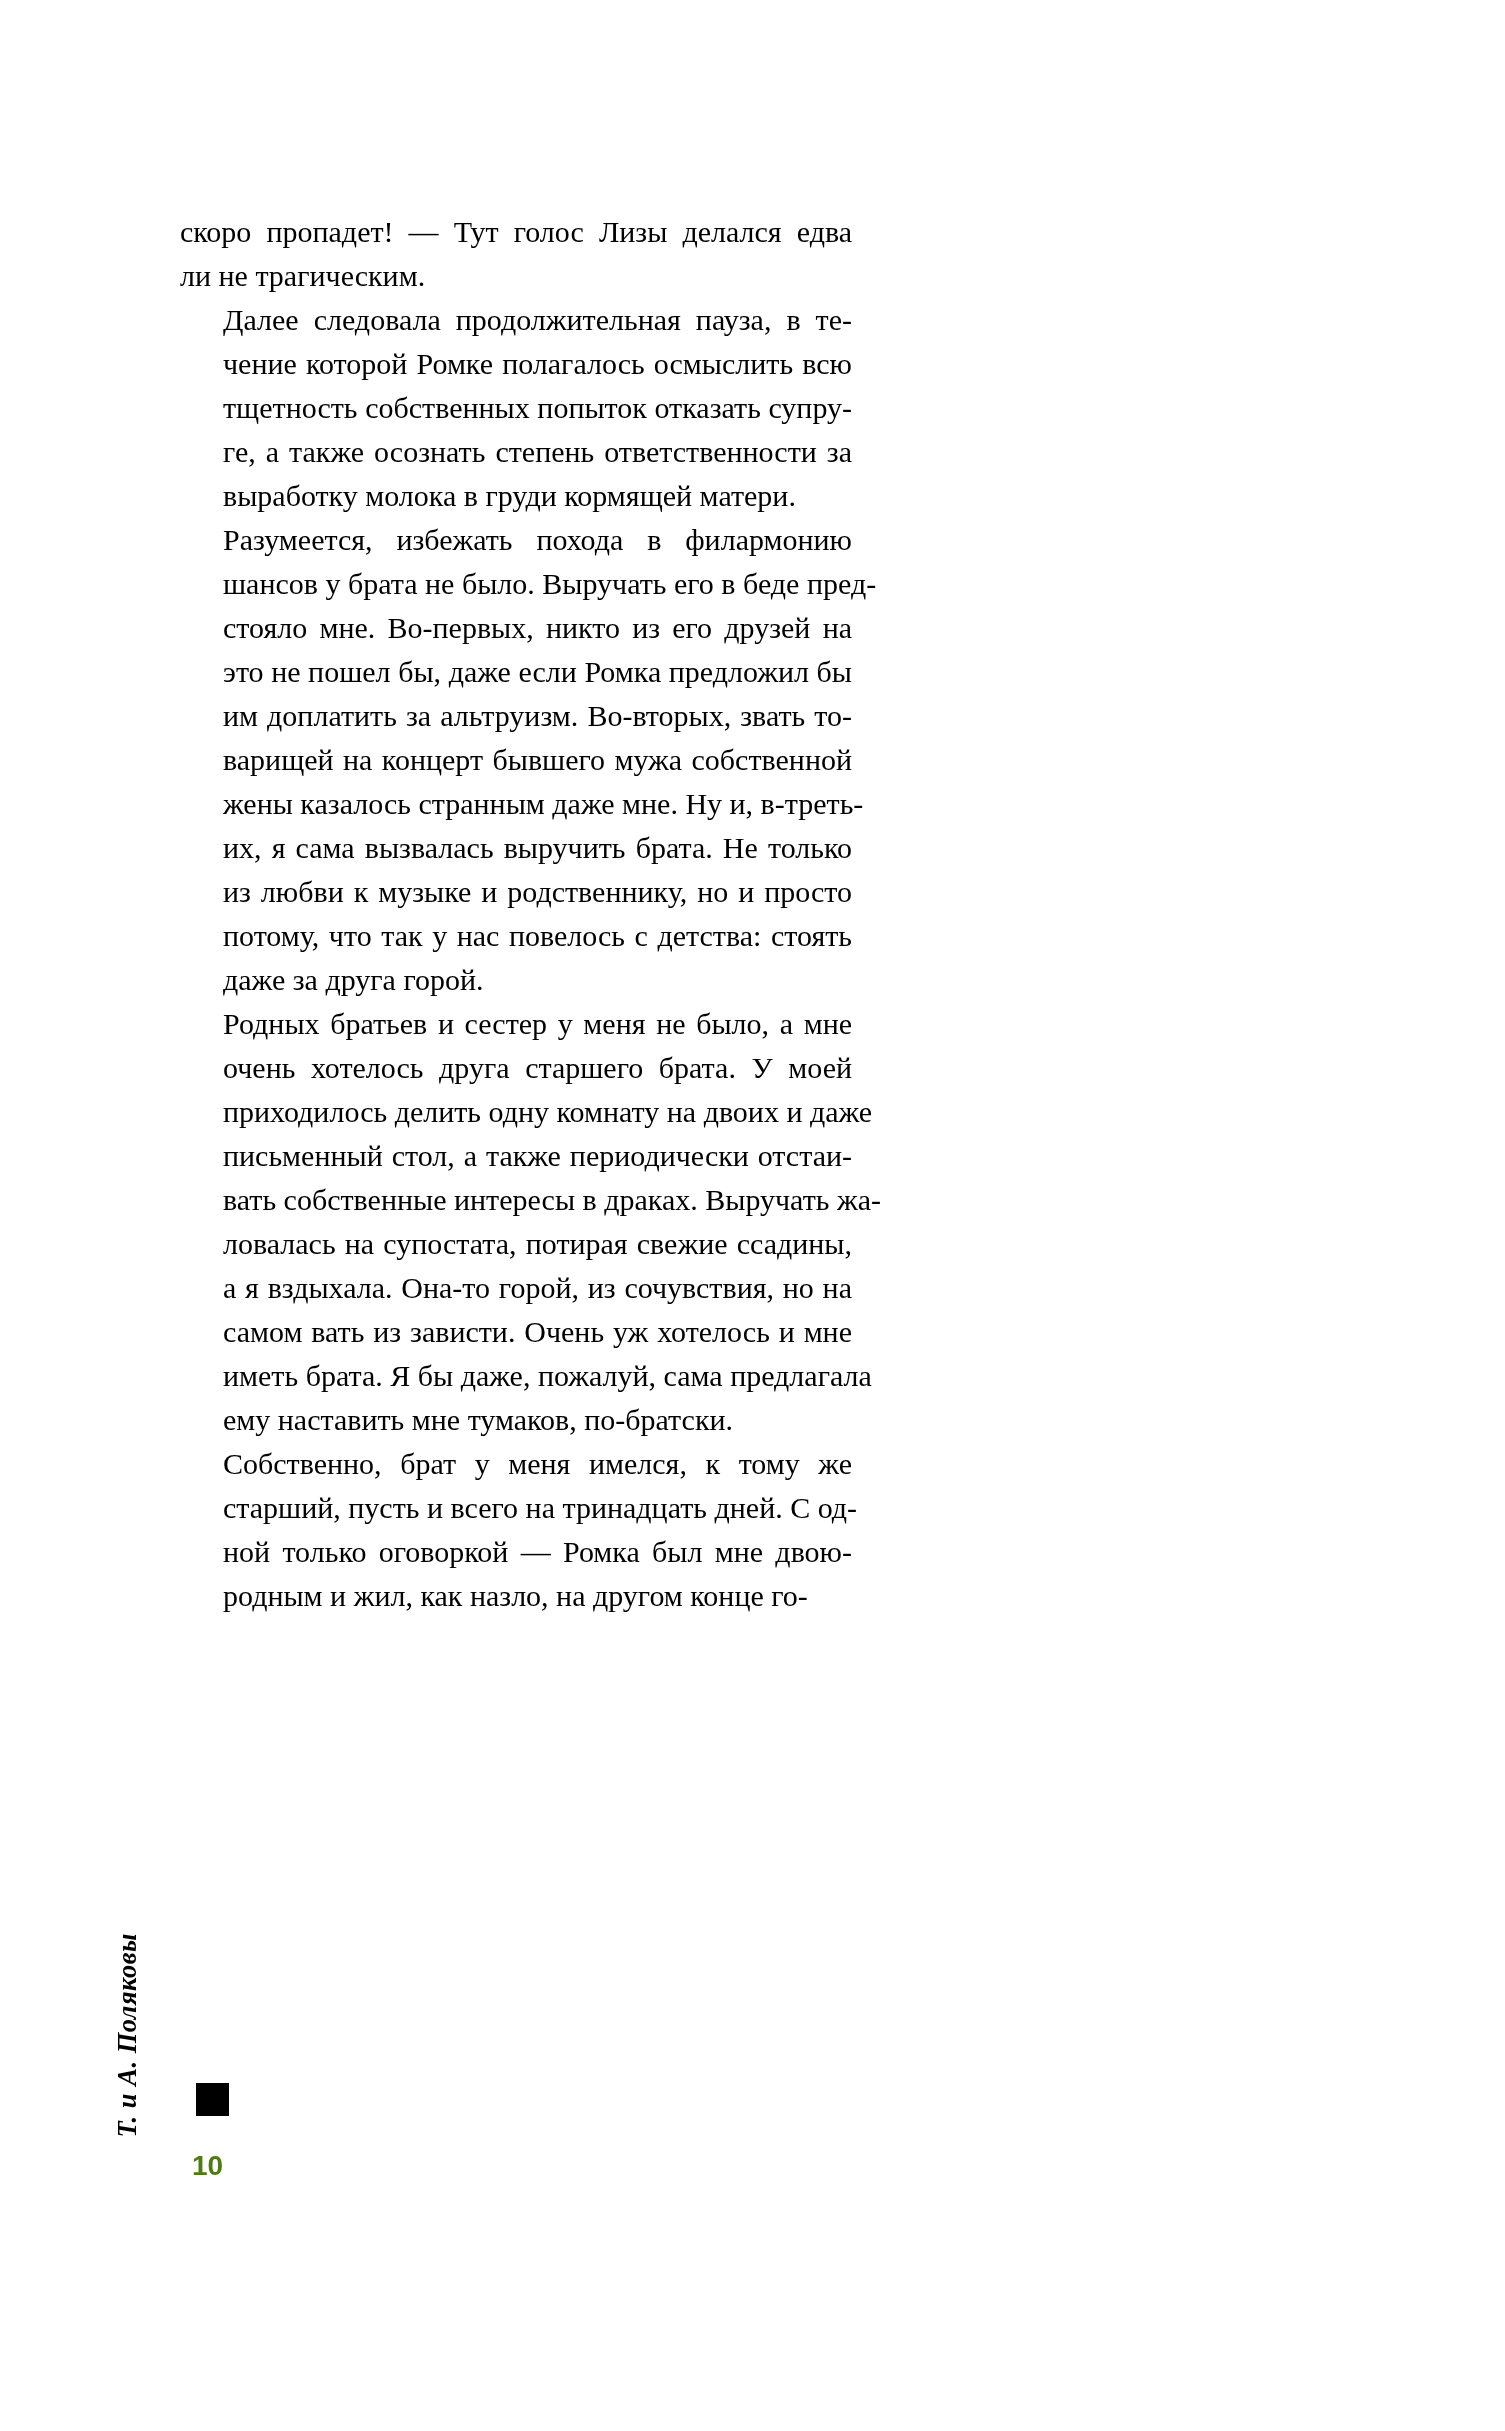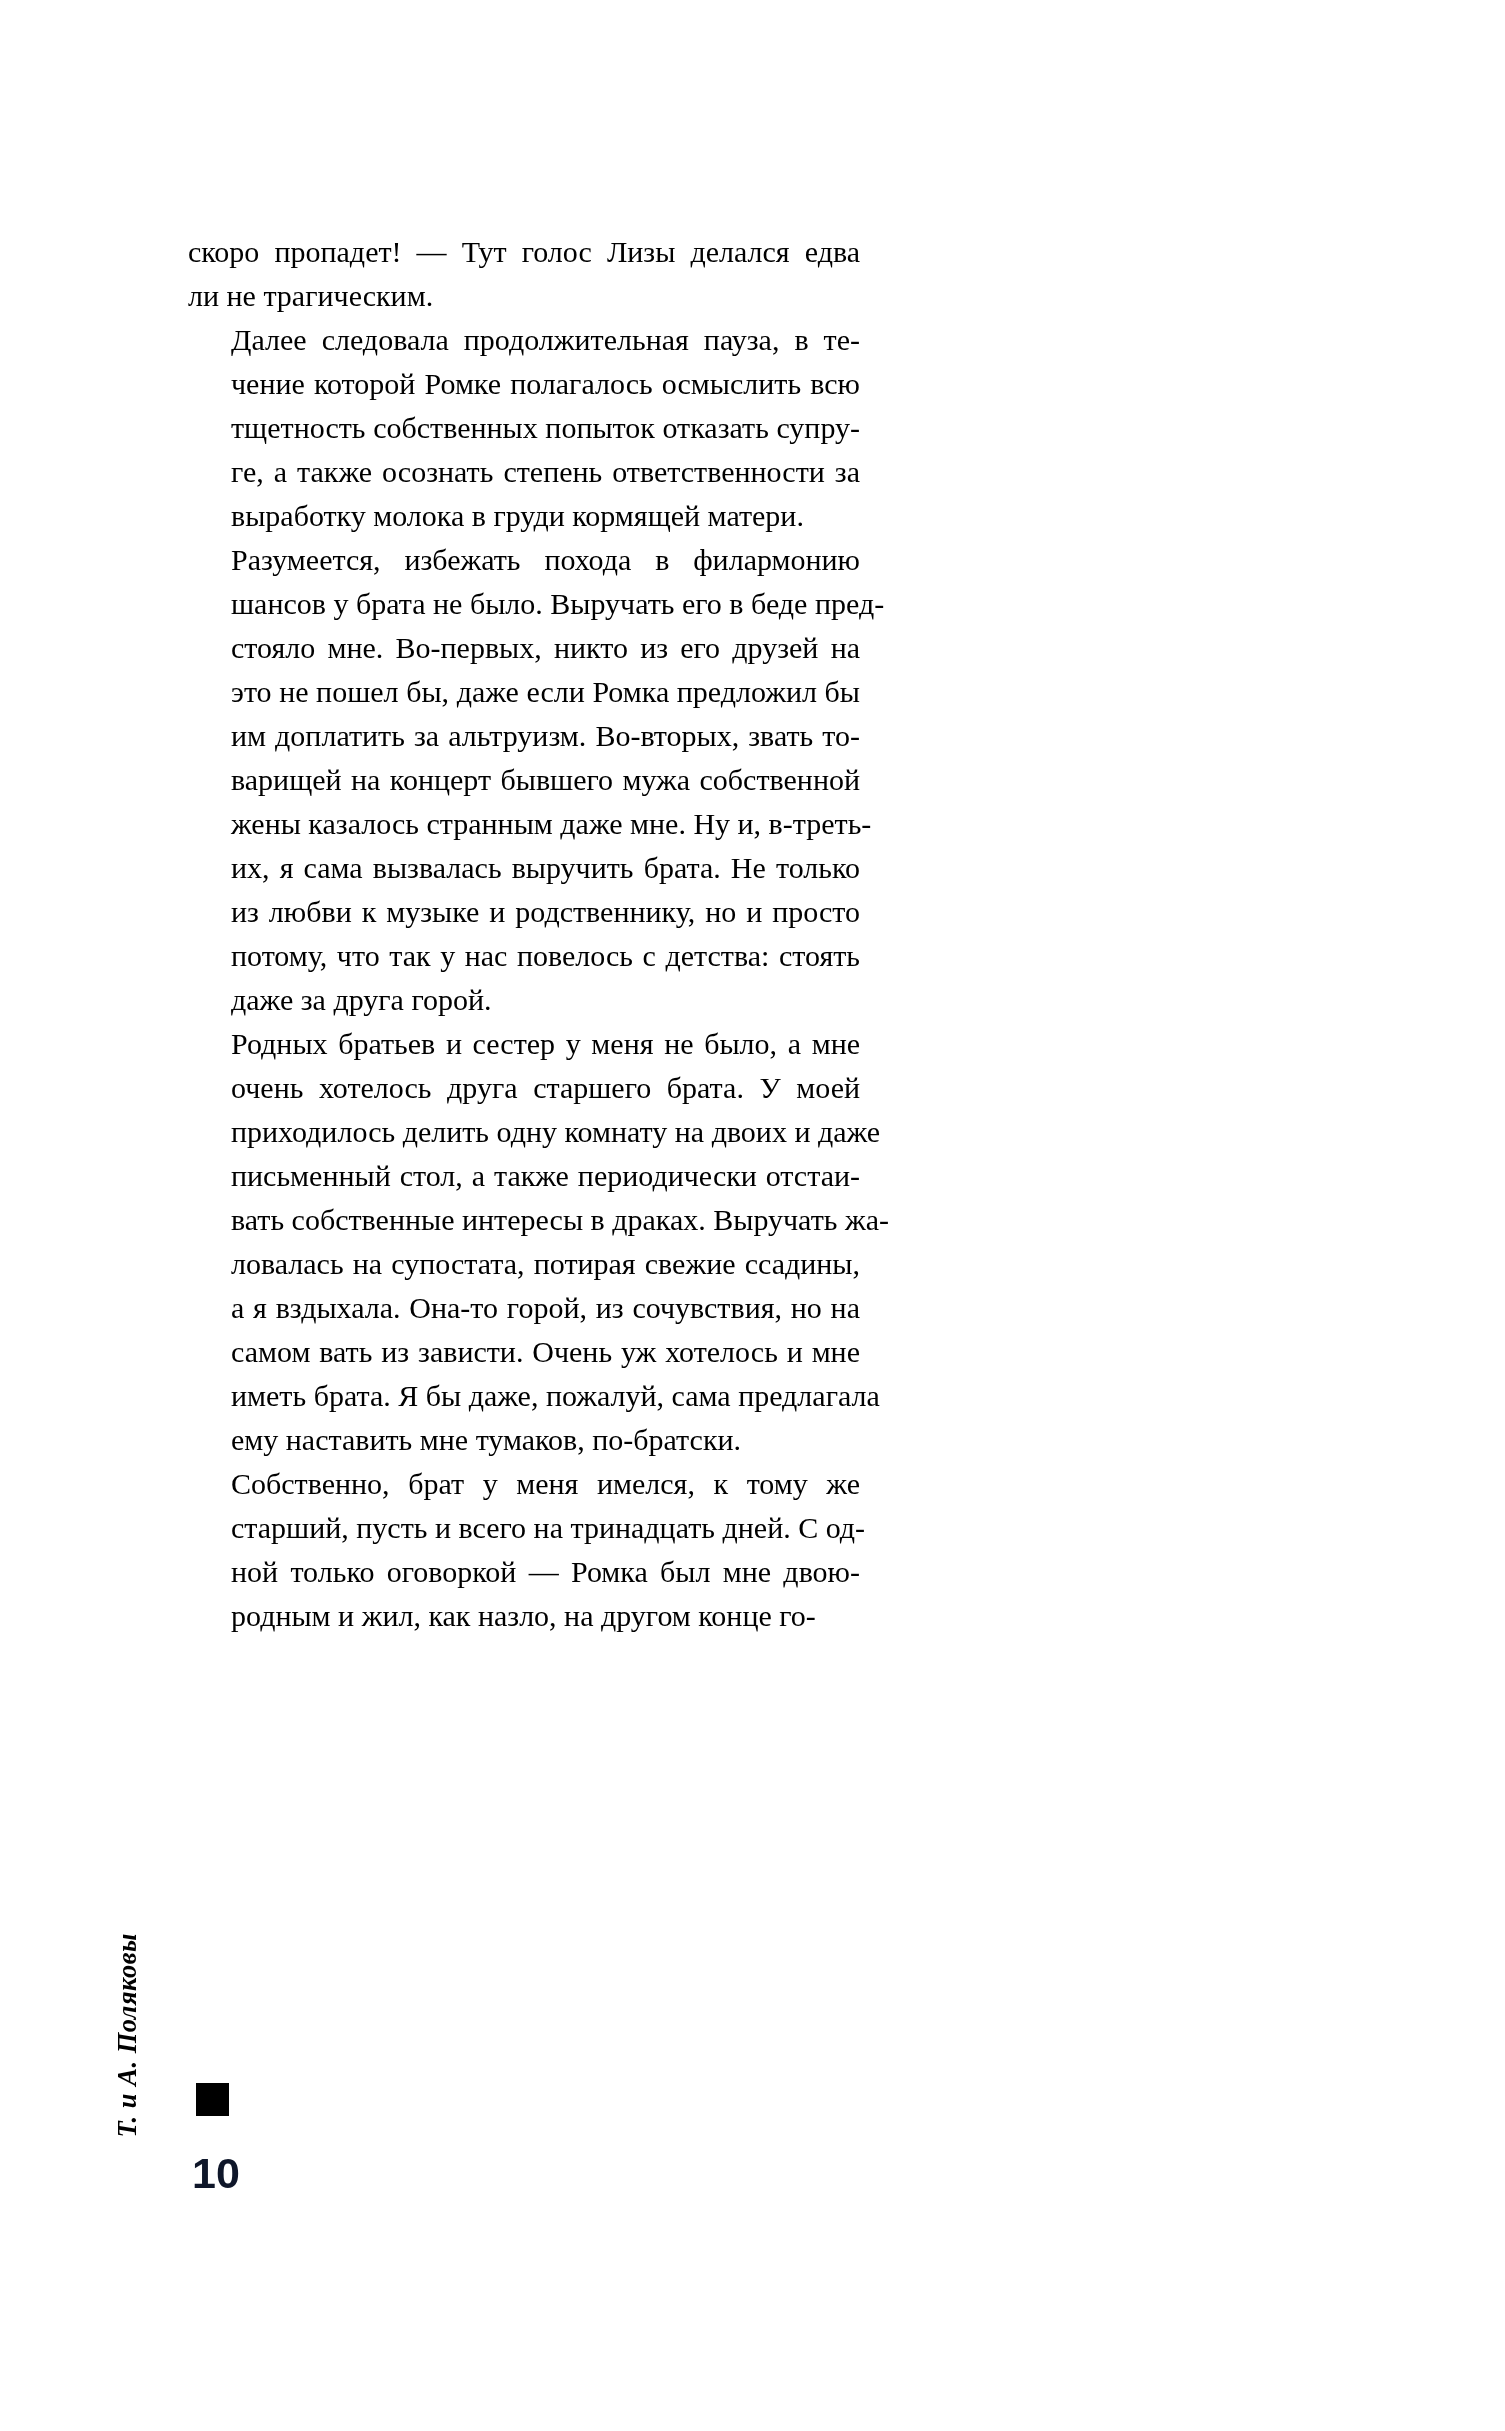--- a/index.html
+++ b/index.html
@@ -52,33 +52,32 @@
     height: 33px;
     background: #000000;
   }
 
   #page-number {
     position: absolute;
     left: 192px;
     top: 2152px;
     font-family: "Liberation Sans", "DejaVu Sans", sans-serif;
     font-weight: 700;
-    font-size: 43px;
+    font-size: 28px;
     line-height: 1;
-    color: #0f172a;
+    color: #4d7c0f;
     letter-spacing: 0px;
   }
 
   
   #text-column {
     position: absolute;
-    left: 188px;
+    left: 180px;
     top: 210px;
     width: 672px;
-    margin-top: 20px;
   }
   .para {
     margin: 0;
     font-size: 30px;
     line-height: 44px;
     text-align: justify;
     text-justify: inter-word;
     word-spacing: 0px;
     hyphens: manual;
     -webkit-hyphens: manual;

